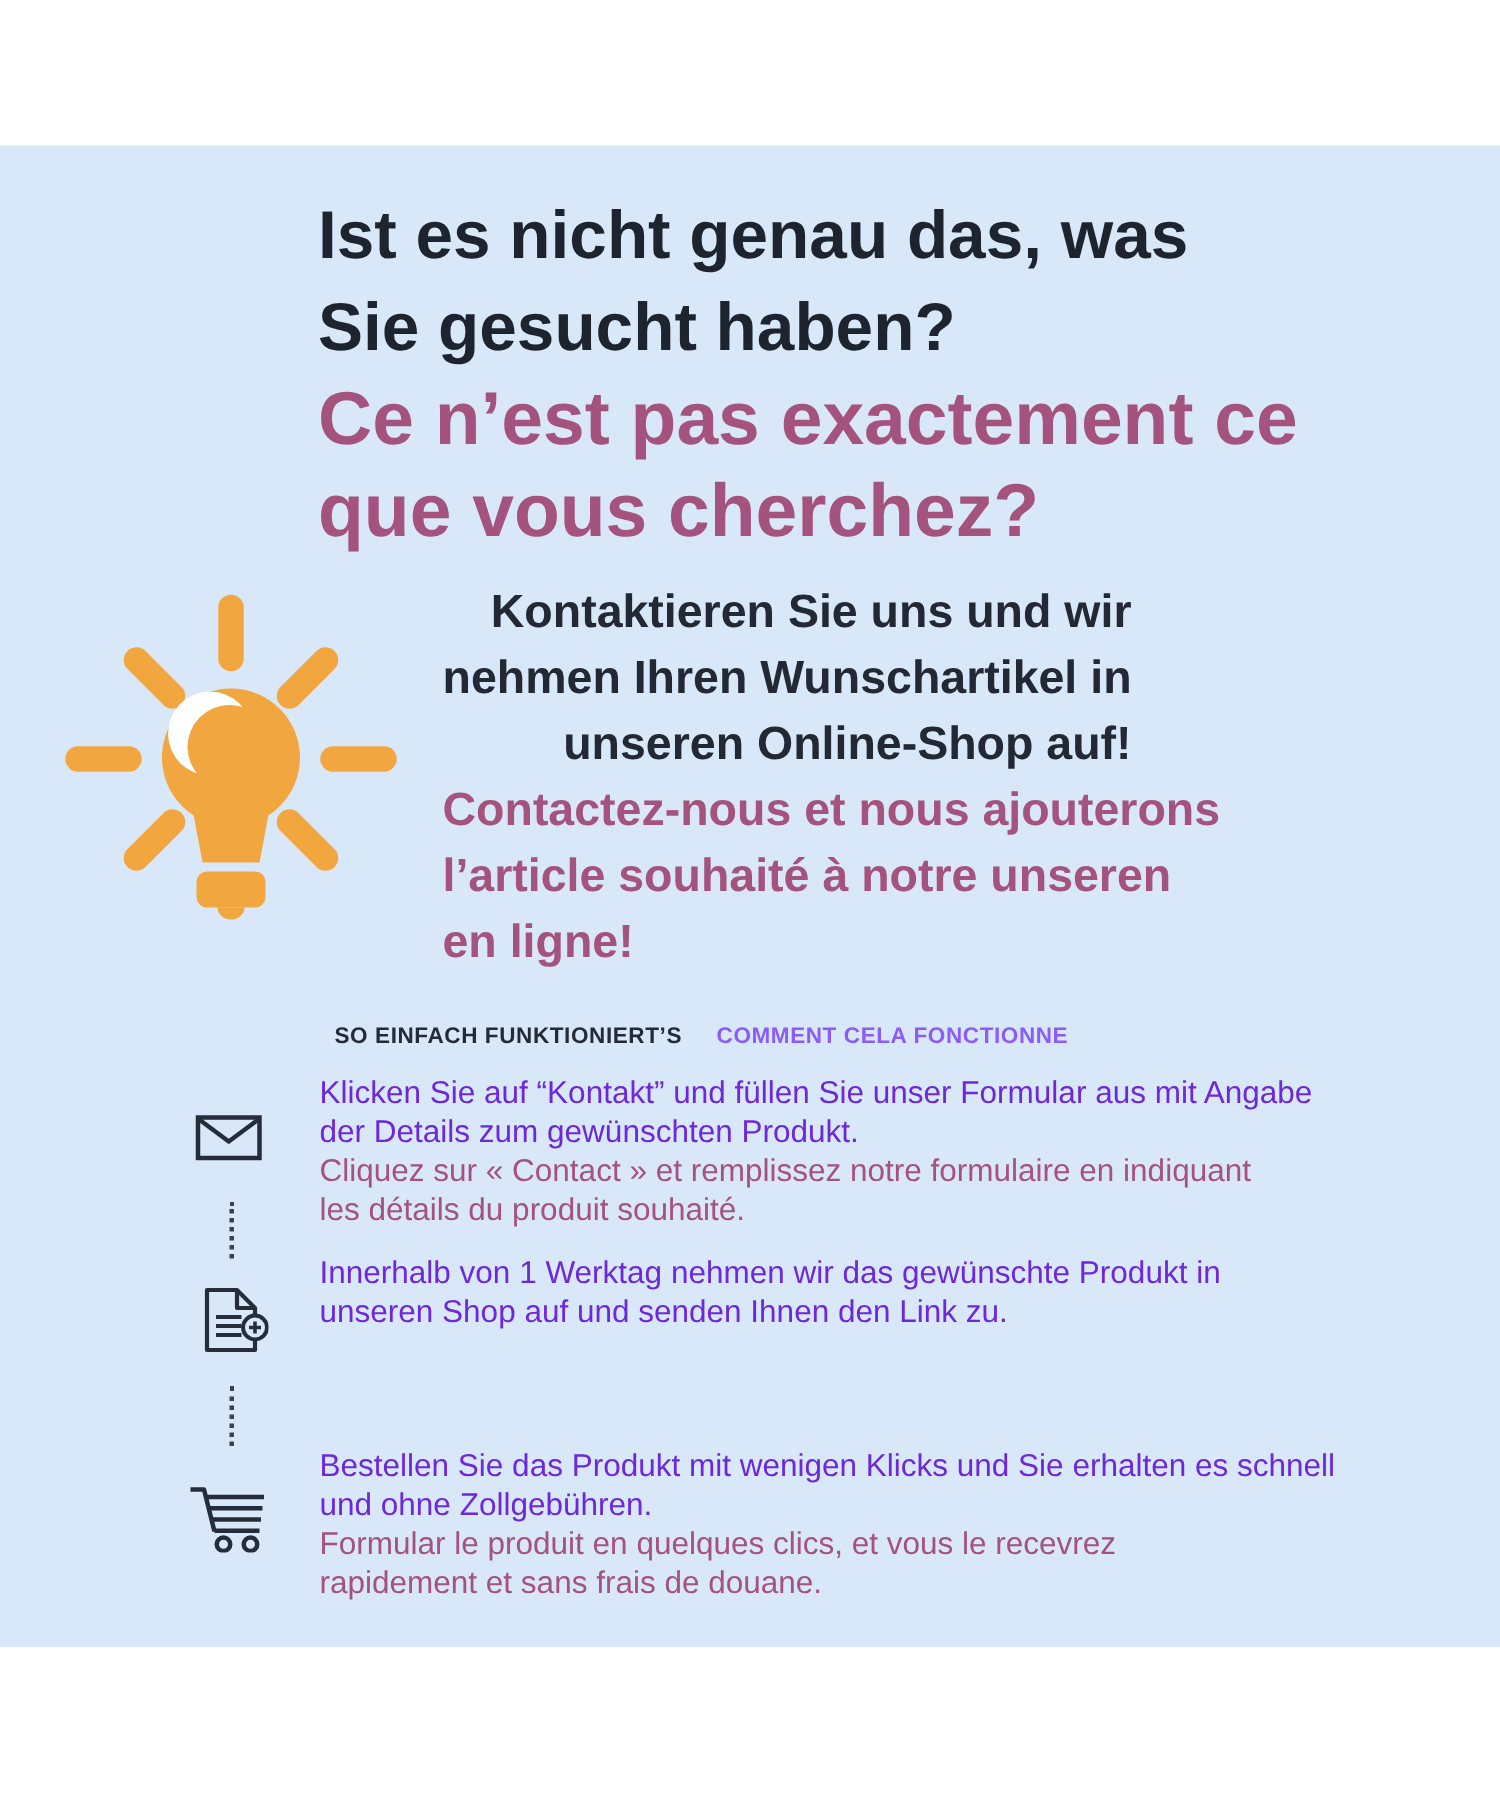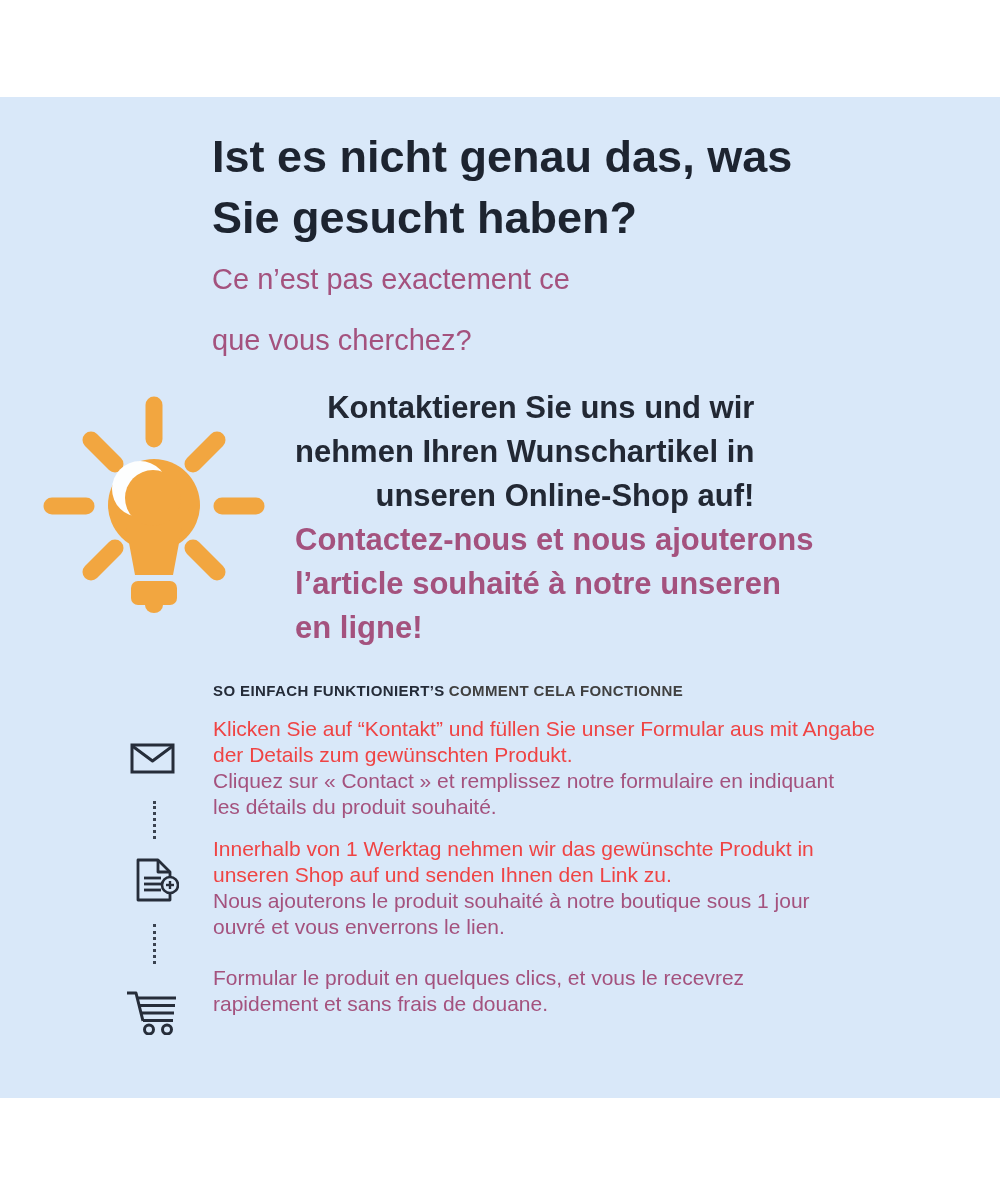--- a/index.html
+++ b/index.html
@@ -26,22 +26,22 @@
     margin: 0;
     font-size: 45px;
     font-weight: 700;
     line-height: 61px;
     color: #1d2430;
   }
   .head-fr {
     position: absolute;
     left: 212px; top: 249px;
     margin: 0;
-    font-size: 29px;
-    font-weight: 400;
+    font-size: 50px;
+    font-weight: 700;
     line-height: 61px;
     color: #a4527e;
   }
 
   .bulb-wrap {
     position: absolute;
     left: 42px; top: 393px;
     width: 224px; height: 234px;
   }
 
@@ -60,40 +60,40 @@
     left: 295px; top: 518px;
     margin: 0;
     font-size: 31px;
     font-weight: 700;
     line-height: 44px;
     color: #a4527e;
   }
 
   .section-label {
     position: absolute;
-    left: 213px; top: 682px;
+    left: 223px; top: 682px;
     display: flex;
-    gap: 4px;
+    gap: 23px;
     font-size: 15px;
     font-weight: 700;
     letter-spacing: 0.4px;
   }
   .lab-de { color: #242b38; }
-  .lab-fr { color: #404040; }
+  .lab-fr { color: #8b5cf6; }
 
   .step {
     position: absolute;
     left: 213px;
     width: 730px;
   }
   .step-1 { top: 716px; }
   .step-2 { top: 836px; }
   .step-3 { top: 965px; }
   .step p { margin: 0; font-size: 21px; line-height: 26px; }
-  .step .de { color: #ef4444; font-weight: 400; }
+  .step .de { color: #6d28d9; font-weight: 400; }
   .step .fr { color: #a4527e; font-weight: 400; }
 
   .icon-abs { position: absolute; }
   .env-icon  { left: 130px; top: 743px; }
   .doc-icon  { left: 131px; top: 857px; }
   .cart-icon { left: 123px; top: 987px; }
 
   .dotted {
     position: absolute;
     width: 0; 
@@ -184,21 +184,21 @@
   <div class="step step-1">
     <p class="de preline">Klicken Sie auf “Kontakt” und füllen Sie unser Formular aus mit Angabe
 der Details zum gewünschten Produkt.</p>
     <p class="fr preline">Cliquez sur « Contact » et remplissez notre formulaire en indiquant
 les détails du produit souhaité.</p>
   </div>
 
   <div class="step step-2">
     <p class="de preline">Innerhalb von 1 Werktag nehmen wir das gewünschte Produkt in
 unseren Shop auf und senden Ihnen den Link zu.</p>
-    <p class="fr preline">Nous ajouterons le produit souhaité à notre boutique sous 1 jour
-ouvré et vous enverrons le lien.</p>
   </div>
 
   <div class="step step-3">
+    <p class="de preline">Bestellen Sie das Produkt mit wenigen Klicks und Sie erhalten es schnell
+und ohne Zollgebühren.</p>
     <p class="fr preline">Formular le produit en quelques clics, et vous le recevrez
 rapidement et sans frais de douane.</p>
   </div>
 </div>
 
 </body></html>

